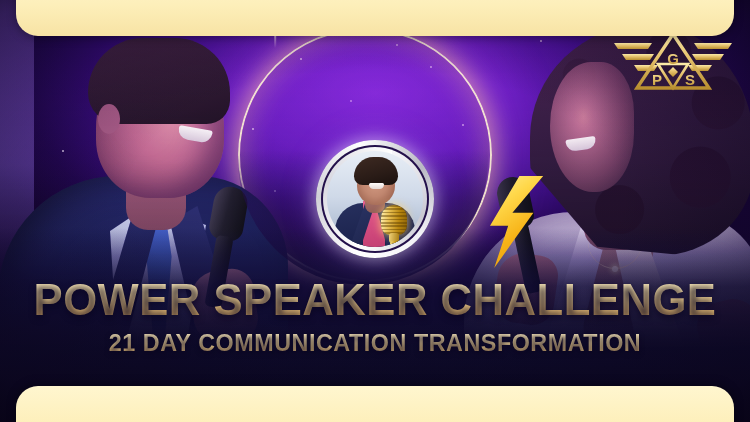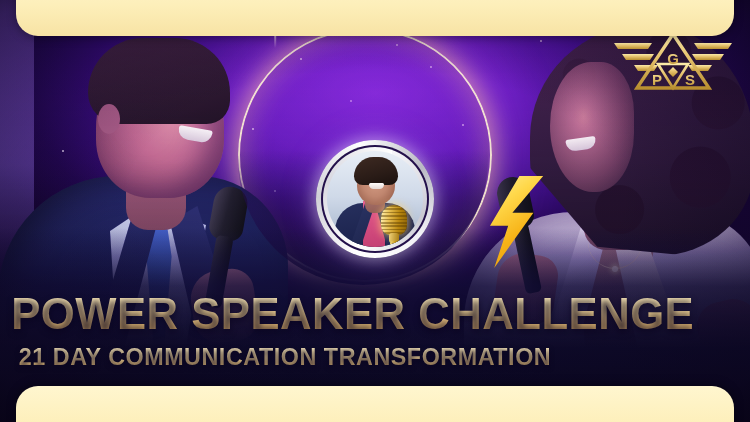--- a/index.html
+++ b/index.html
@@ -304,21 +304,21 @@
     background:linear-gradient(145deg,#fff3a8 0%,#ffd84a 32%,#f7b317 62%,#e09105 100%);
     clip-path:polygon(62% 0, 20% 54%, 46% 54%, 26% 100%, 82% 40%, 52% 40%, 96% 0);
     filter:drop-shadow(0 0 9px rgba(255,196,60,.65)) drop-shadow(2px 3px 4px rgba(40,10,60,.6));
   }
 
   
   #logo{position:absolute;left:612px;top:26px;width:122px;height:72px;}
 
   
   #headline-block{
-    position:absolute;left:0;right:0;top:292px;
+    position:absolute;left:0;right:0;top:278px;text-align:center;
   }
   .title{
     margin:0;
     font-family:"Liberation Sans", sans-serif;
     font-weight:700;
     font-size:45px;
     line-height:44px;
     letter-spacing:.5px;
     color:#e8c88a;
     background:linear-gradient(180deg,#fdf0c8 0%,#f0d69a 38%,#d9b272 72%,#c89a56 100%);

